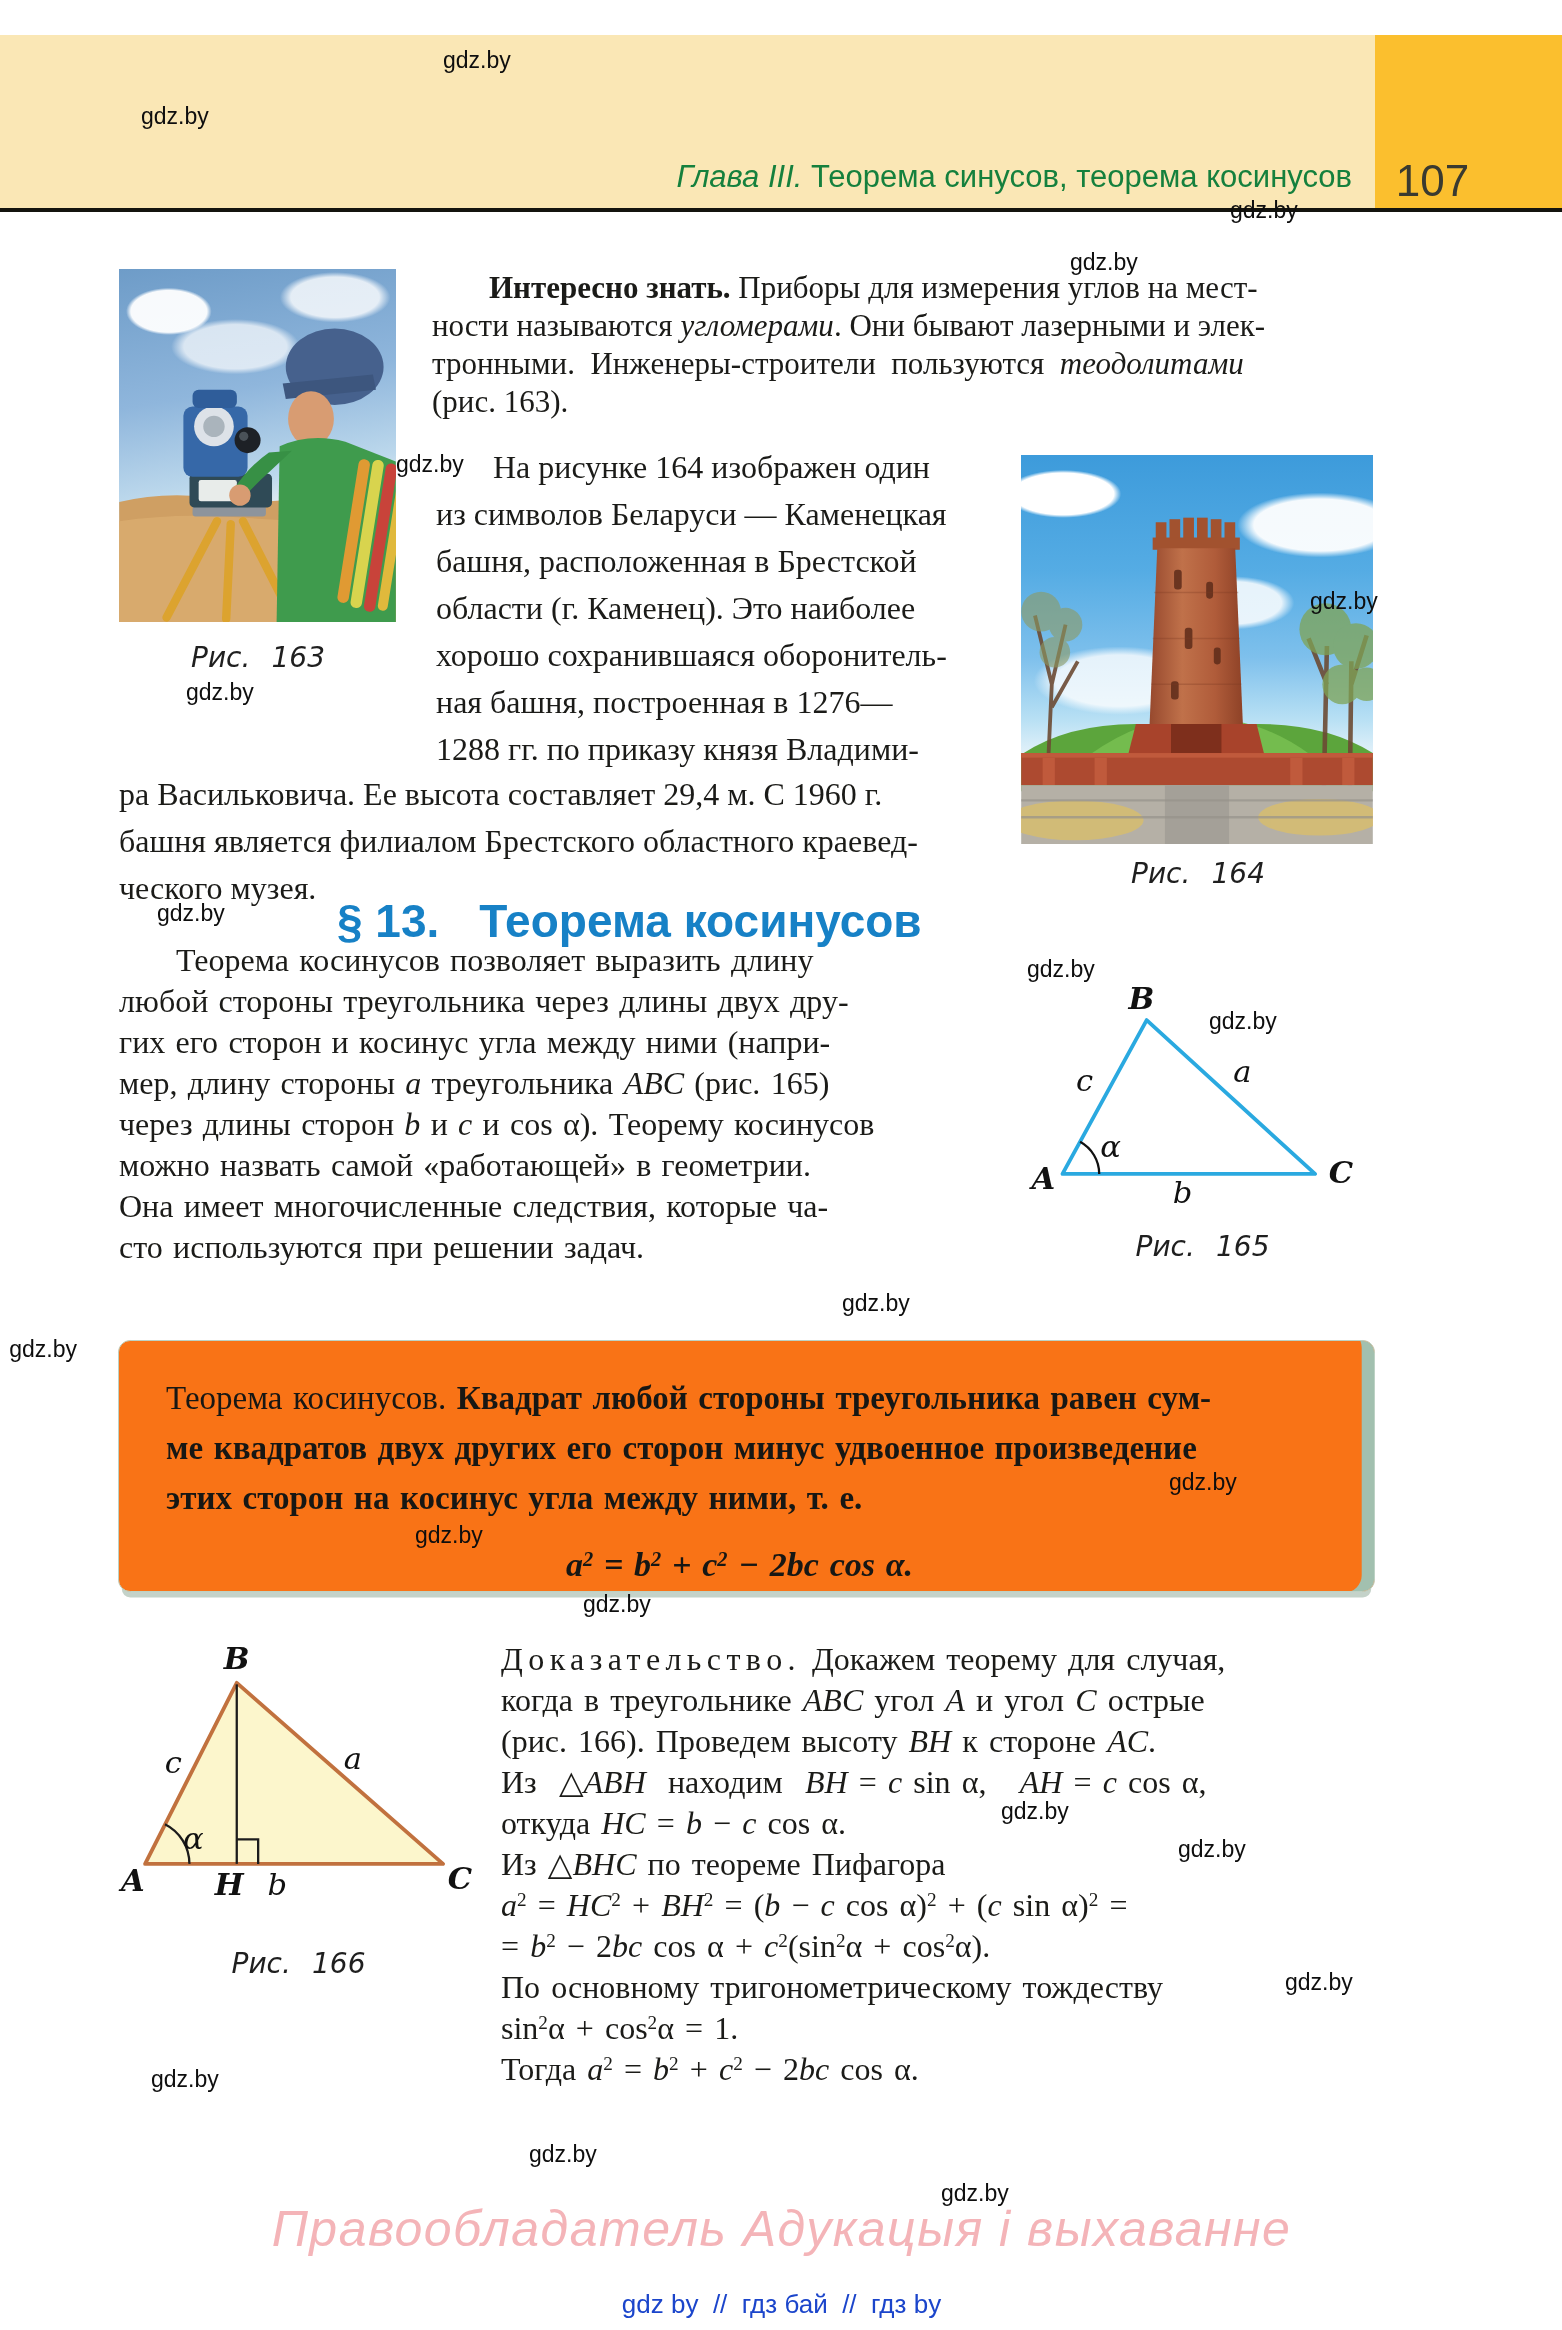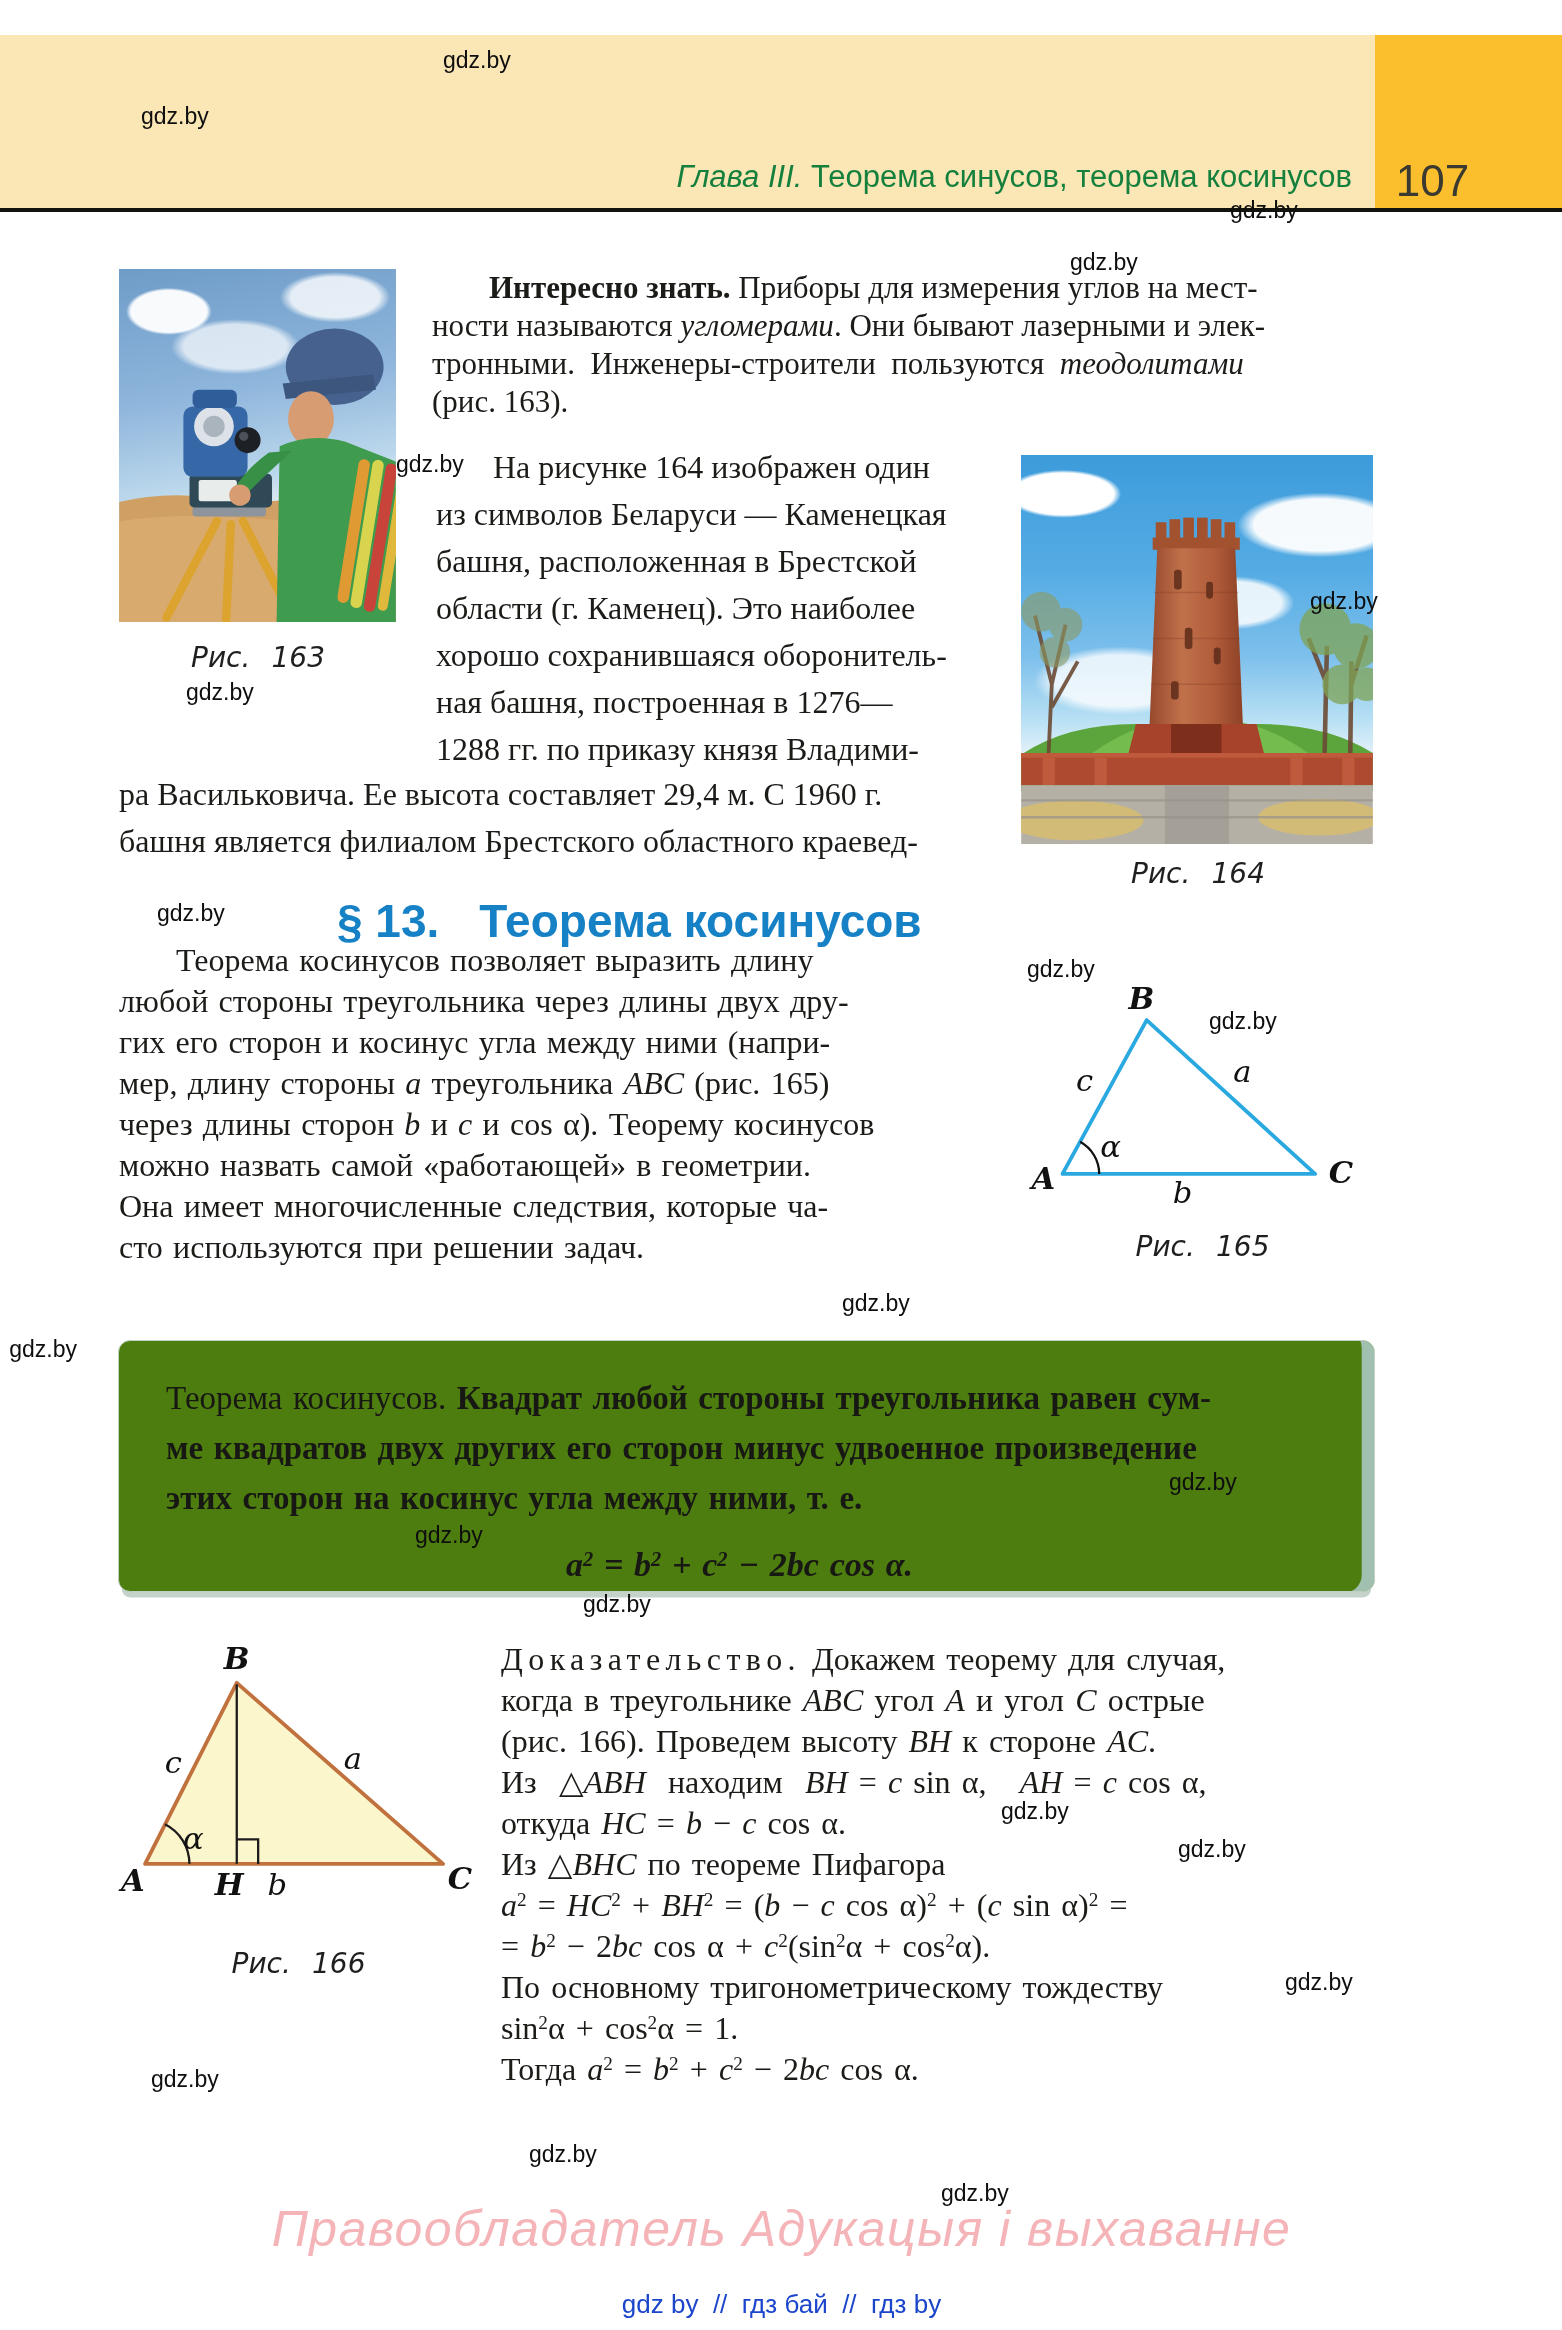--- a/index.html
+++ b/index.html
@@ -31,21 +31,21 @@
   .p2{left:119px;top:940px;width:884px;line-height:41px;word-spacing:2.3px;}
   .proof{left:501px;top:1639px;width:1010px;line-height:41px;word-spacing:3.1px;}
   .spx{letter-spacing:5.4px;}
   .rg{font-weight:400;}
   sup{font-size:0.6em;line-height:0;vertical-align:0.5em;}
   
   .heading{position:absolute;left:337px;top:894px;font-family:Liberation Sans, sans-serif;
            font-weight:bold;font-size:46px;color:#1781c6;white-space:pre;}
   .heading .num{margin-right:40px;}
   
-  .tbox{position:absolute;left:118px;top:1340px;width:1257px;height:252px;background:#4d7c0f;
+  .tbox{position:absolute;left:118px;top:1340px;width:1257px;height:252px;background:#f97316;
         border:1.5px solid #bdd2c4;border-radius:12.2px;box-sizing:border-box;
         box-shadow:inset -18.4px -4.6px 0 -6.1px #a2c0af, 0 9.2px 0 -3.8px #c4d2c9;z-index:4;}
   .tbox-inner{position:absolute;left:47px;top:32px;right:61px;font-size:33px;font-weight:bold;
         line-height:50px;color:#171714;word-spacing:2.3px;}
   .tbox-inner .ln{white-space:pre;}
   .tbox-formula{margin-top:6.1px;text-align:center;font-style:italic;font-size:34px;}
   
   .photo163{position:absolute;left:119px;top:269px;width:277px;height:353px;overflow:hidden;z-index:3;
     background:
       radial-gradient(69px 38px at 18% 12%, rgba(255,255,255,.95) 55%, rgba(255,255,255,0) 62%),
@@ -130,20 +130,21 @@
       <div class="ln">из символов Беларуси — Каменецкая</div>
       <div class="ln">башня, расположенная в Брестской</div>
       <div class="ln">области (г. Каменец). Это наиболее</div>
       <div class="ln">хорошо сохранившаяся оборонитель-</div>
       <div class="ln">ная башня, построенная в 1276—</div>
       <div class="ln">1288 гг. по приказу князя Владими-</div>
     </div>
   <div class="tblock wide">
       <div class="ln">ра Васильковича. Ее высота составляет 29,4 м. С 1960 г.</div>
       <div class="ln">башня является филиалом Брестского областного краевед-</div>
+      <div class="ln">ческого музея.</div>
     </div>
 
   <div class="photo164">
     <svg width="352" height="389" viewBox="0 0 460 509">
       <path d="M0 392 Q60 352 150 352 L310 352 Q400 352 460 390 L460 440 L0 440 Z" fill="#5ca53c"></path>
       <path d="M90 392 Q160 342 230 344 Q310 342 378 392 Z" fill="#74bc4e"></path>
       <g stroke="#6b4a33" stroke-width="5" fill="none" opacity="0.9">
         <path d="M34 430 L40 300 M40 300 L18 210 M40 300 L58 222 M40 330 L74 270"></path>
       </g>
       <g fill="#8d9a62" opacity="0.6">

